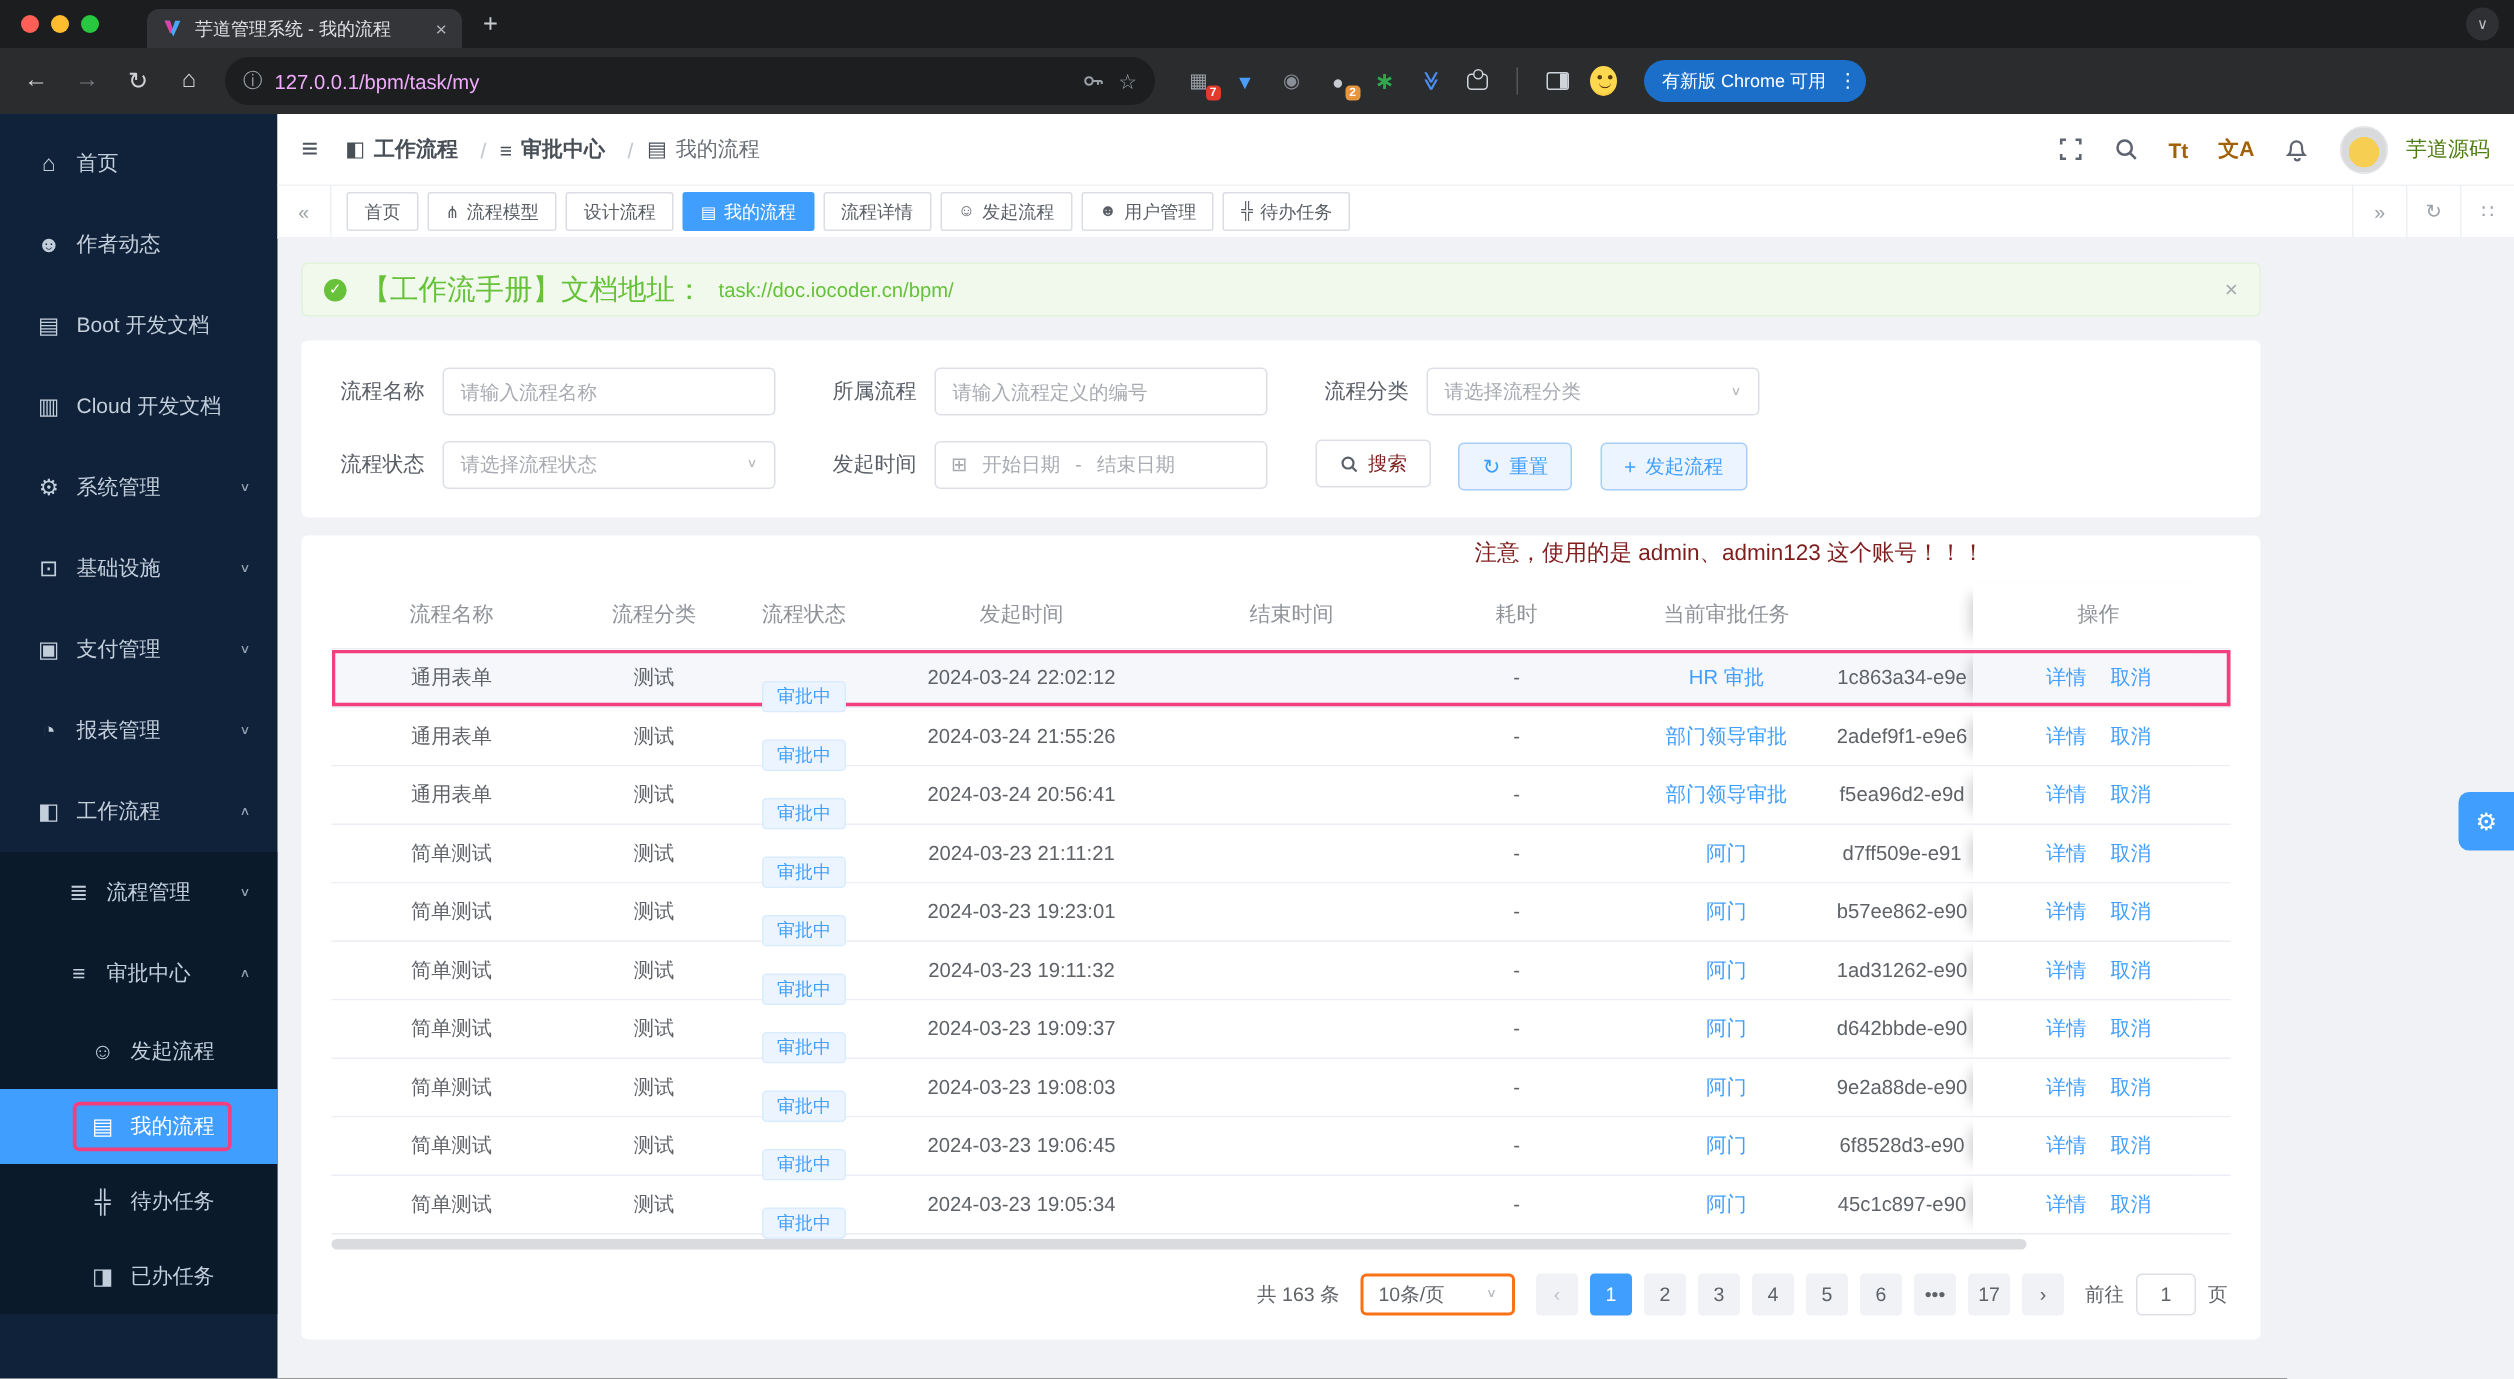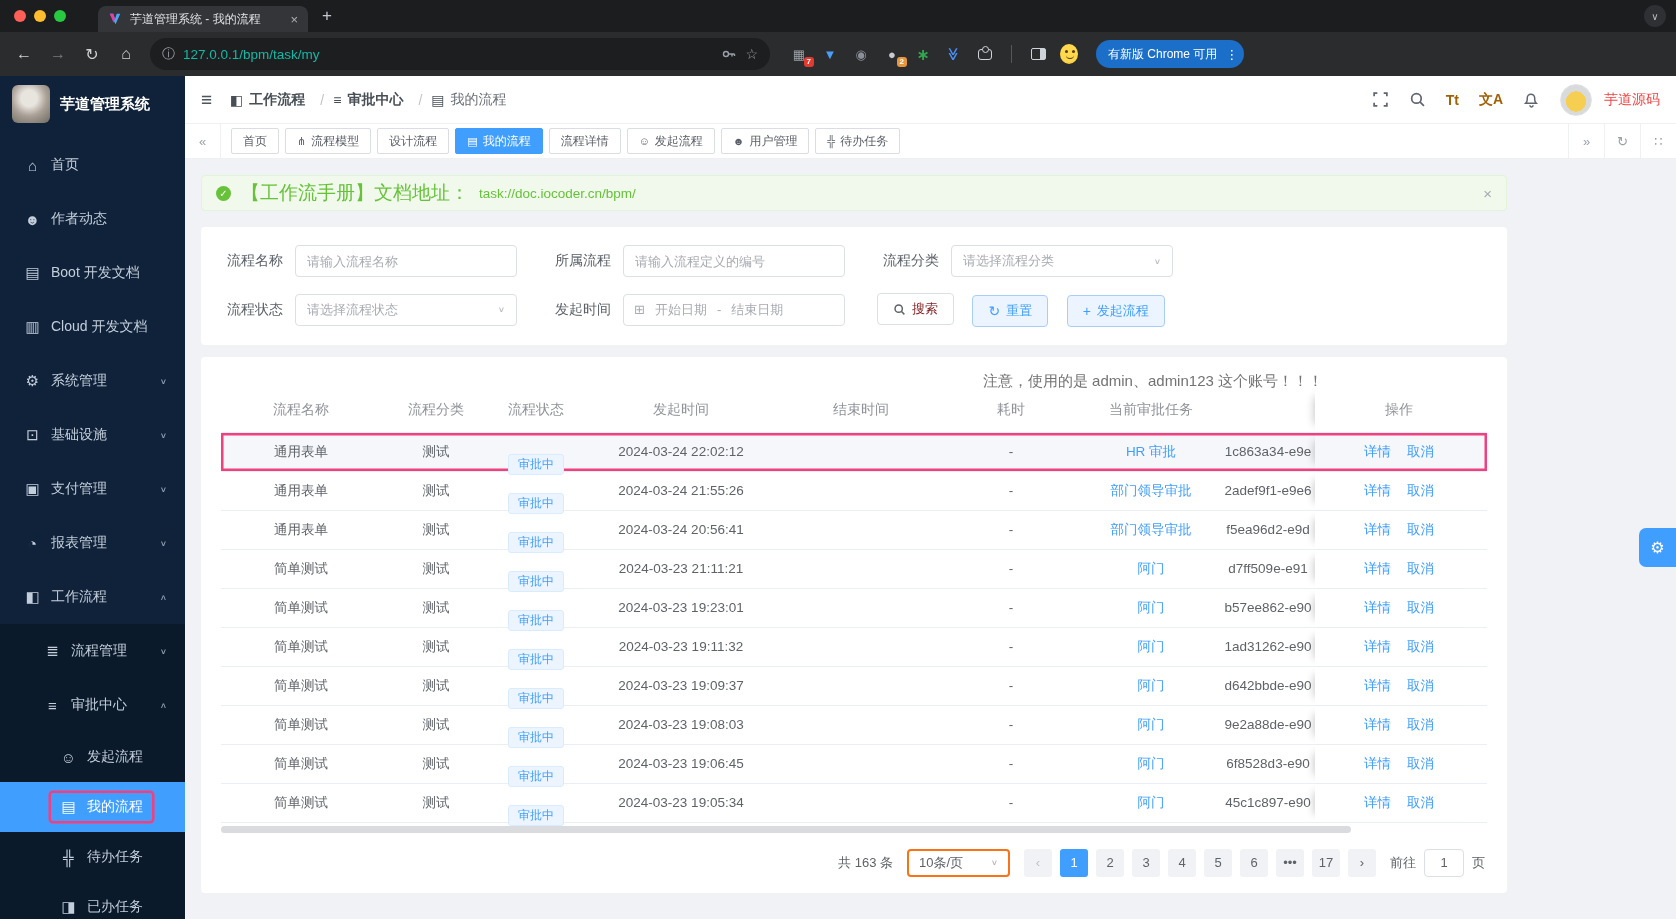--- a/index.html
+++ b/index.html
@@ -18,21 +18,21 @@
   .tab-close { color:#aeb1b6; font-size:13px; cursor:default; }
   .newtab { color:#c6c9ce; font-size:17px; margin-left:14px; }
   .tabsearch { position:absolute; right:10px; top:5px; width:22px; height:22px; border-radius:50%;
                background:#2e3033; color:#b9bcc1; font-size:10px; display:flex; align-items:center; justify-content:center; }
   .toolbar { height:44px; background:#2b2c2e; display:flex; align-items:center; padding:0 10px; gap:6px; }
   .navbtn { color:#cfd1d4; font-size:16px; width:28px; height:28px; display:flex; align-items:center; justify-content:center; border-radius:50%; }
   .navbtn.dim { color:#77797d; }
   .urlbar { flex:0 0 620px; height:32px; background:#1d1e20; border-radius:16px; display:flex; align-items:center;
             padding:0 12px; gap:8px; margin-left:4px; }
   .urlinfo { color:#9aa0a6; font-size:13px; }
-  .urltext { color:#14b8a6; font-size:13.5px; flex:1; }
+  .urltext { color:#f0abfc; font-size:13.5px; flex:1; }
   .exts { display:flex; align-items:center; gap:13px; margin-left:14px; }
   .ext { position:relative; display:flex; align-items:center; justify-content:center; width:18px; height:18px; font-size:13px; }
   .ebadge { position:absolute; bottom:-4px; right:-6px; background:#e3392e; color:#fff; font-size:8px;
             line-height:10px; padding:0 3px; border-radius:3px; font-weight:bold; }
   .ebadge.orange { background:#e8963e; }
   .vline { width:1px; height:18px; background:#55575a; margin:0 4px; }
   .puzzle { width:14px; height:11px; border:1.5px solid #cfd3da; border-radius:3px; position:relative; }
   .puzzle::before { content:""; position:absolute; top:-4px; left:3px; width:5px; height:5px;
                     border:1.5px solid #cfd3da; border-radius:50%; background:#2b2c2e; }
   .sidepanel { width:15px; height:12px; border:1.5px solid #cfd3da; border-radius:2px; position:relative; }
@@ -71,21 +71,21 @@
   .bc { display:flex; align-items:center; }
   .bcitem { display:flex; align-items:center; gap:6px; color:#494f57; font-size:14px; font-weight:bold; }
   .bcitem .bci { font-size:14px; color:#494f57; }
   .bcsep { color:#c0c4cc; margin:0 9px; font-weight:normal; }
   .bcitem:last-child .bcsep { display:none; }
   .bcitem:last-child { color:#6b7077; font-weight:normal; }
   .navright { margin-left:auto; display:flex; align-items:center; gap:20px; }
   .hicon { display:flex; align-items:center; justify-content:center; color:#a16207; font-size:14px; font-weight:bold; }
   .avatar { width:32px; height:32px; border-radius:50%;
             background:radial-gradient(circle at 50% 55%, #f6cf52 45%, #d9dadc 46%); border:1px solid #e2e3e5; }
-  .uname { font-size:14px; color:#ef4444; margin-left:-8px; }
+  .uname { font-size:14px; color:#4d7c0f; margin-left:-8px; }
 
   .tags { height:35px; background:#fff; display:flex; align-items:center; border-bottom:1px solid #eef0f3; }
   .tgnav { width:36px; height:100%; display:flex; align-items:center; justify-content:center; color:#9aa0a8; font-size:13px; }
   .tgnav.bl { border-left:1px solid #eef0f3; } .tgnav.br { border-right:1px solid #eef0f3; }
   .taglist { display:flex; align-items:center; gap:6px; padding:0 10px; flex:1; }
   .tag { height:26px; display:inline-flex; align-items:center; gap:5px; padding:0 11px; border:1px solid #dadde3;
          border-radius:2px; background:#fff; color:#5a5f66; font-size:12px; white-space:nowrap; }
   .tag.active { background:#409eff; border-color:#409eff; color:#fff; }
   .ti { font-size:11px; } .ti:empty { display:none; }
   .tright { display:flex; align-items:center; margin-left:auto; height:100%; }
@@ -114,21 +114,21 @@
   .drange { width:222px; height:32px; border:1px solid #dcdfe6; border-radius:4px; display:flex; align-items:center;
             gap:10px; padding:0 10px; color:#a8abb2; font-size:13px; }
   .cal { color:#a8abb2; font-size:13px; }
   .btn { height:32px; display:inline-flex; align-items:center; gap:6px; padding:0 15px; border-radius:4px;
          font-size:13px; border:1px solid #dcdfe6; background:#fff; color:#7f1d1d; cursor:default; }
   .btn + .btn { margin-left:14px; }
   .btn.plain { background:#ecf5ff; border-color:#a8cdf8; color:#409eff; }
   .bicon { font-size:14px; }
 
   .table-card { margin-top:12px; position:relative; padding:12px 20px 16px; }
-  .note { position:absolute; top:15px; right:184px; color:#737373; font-size:15px; }
+  .note { position:absolute; top:2px; right:184px; color:#7f1d1d; font-size:15px; }
   .grid { display:grid; grid-template-columns:160px 110px 90px 200px 160px 140px 140px 94px 168px; align-items:center; }
   .thead { height:44px; margin-top:20px; color:#8f9399; font-size:14px; border-bottom:1px solid #ebeef5; }
   .th, .td { text-align:center; white-space:nowrap; overflow:hidden; }
   .trow { height:39px; border-bottom:1px solid #ebeef5; color:#5f6368; font-size:13.5px; background:#fff; }
   .trow.hlrow { background:#f5f7fa; box-shadow:inset 0 0 0 2.5px #f43f7f; }
   .sbadge { display:inline-block; background:#ecf5ff; border:1px solid #d9ecff; color:#409eff; font-size:12px;
             padding:2px 9px; border-radius:3px; line-height:15px;margin-top:25px; }
   .lnk { color:#409eff; text-decoration:none; font-size:13.5px; }
   .op { box-shadow:-9px 0 9px -8px rgba(0,0,0,.22); display:flex; align-items:center; justify-content:center; gap:16px; height:100%; }
   .hscroll { margin-top:3px; width:1130px; height:7px; border-radius:4px; background:#d9dbde; }
@@ -209,24 +209,20 @@
       <div class="updatepill">
         <span>有新版 Chrome 可用</span>
         <span class="kebab">⋮</span>
       </div>
     </div>
   </div>
 
   <div class="app">
 
     <aside class="sidebar">
-      <div class="logo">
-        <span class="logo-img"></span>
-        <span class="logo-title">芋道管理系统</span>
-      </div>
       <nav class="menu">
 
       <div class="mitem">
             <span class="mwrap">
               <span class="mi">⌂</span>
               <span class="ml">首页</span>
             </span>
 
           </div>
           <div class="mitem">

